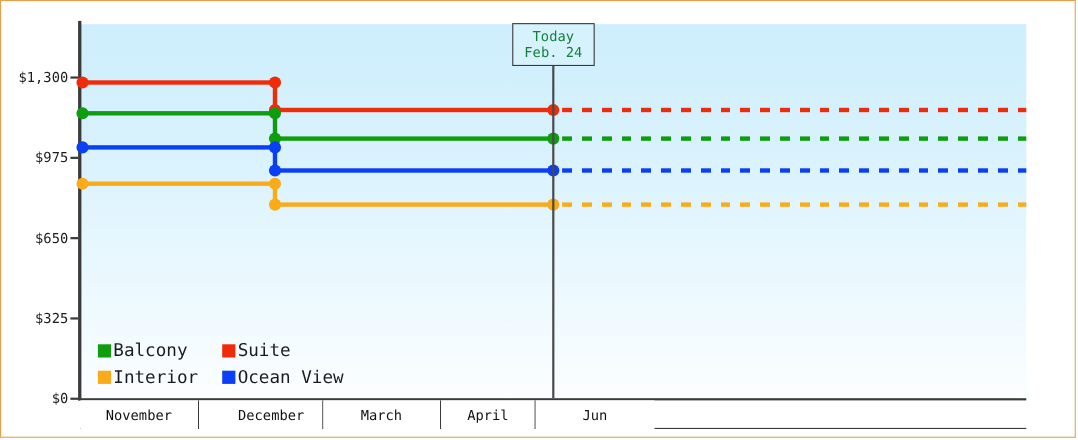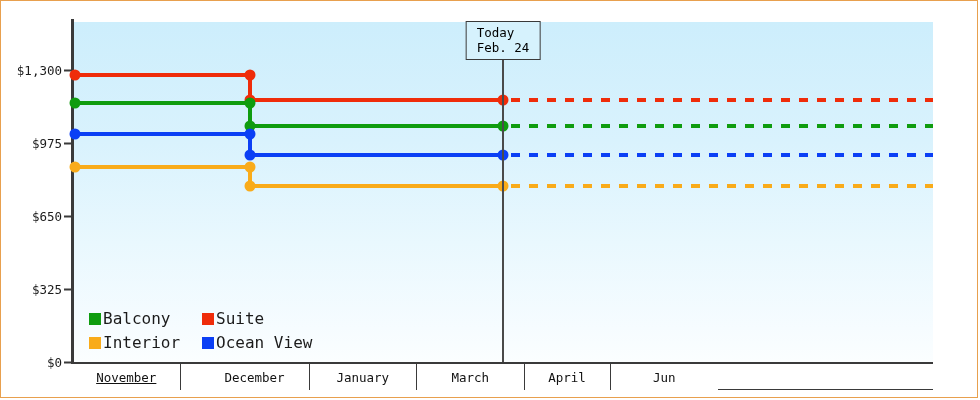--- a/index.html
+++ b/index.html
@@ -100,23 +100,24 @@
   #today-line {
     position: absolute;
     width: 1.5px;
     background: #4a4a4a;
   }
   #today-box {
     position: absolute;
     border: 1.5px solid #3a3a3a;
     background: #d6f2fd;
     padding: 3px 10px 4px 10px;
+    text-align: center;
     line-height: 15px;
     font-size: 12.5px;
-    color: #000000;
+    color: #15803d;
     transform: translateX(-50%);
     white-space: nowrap;
   }
   
   #legend {
     position: absolute;
     left: 88px;
     top: 308px;
     display: grid;
     grid-template-columns: auto auto;
@@ -250,21 +251,20 @@
         <span class="legend-swatch" style="background: rgb(249, 171, 26);"></span>
         <span class="legend-label">Interior</span>
       </div>
       <div class="legend-item">
         <span class="legend-swatch" style="background: rgb(11, 63, 245);"></span>
         <span class="legend-label">Ocean View</span>
       </div>
     </div>
 
   <div id="x-labels" style="width: 860px;">
-      <div class="month-cell" style="width: 107.5px; text-decoration: underline;">November</div>
-      <div class="month-cell" style="width: 129px; padding-left: 20px;">December</div>
-      <div class="month-cell" style="width: 107.5px;">January</div>
+      <div class="month-cell" style="width: 107.5px;">November</div>
+      <div class="month-cell" style="width: 113px; padding-left: 20px;">December</div>
       <div class="month-cell" style="width: 107.5px;">March</div>
       <div class="month-cell" style="width: 86px;">April</div>
       <div class="month-cell" style="width: 107.5px;">Jun</div>
     </div>
 
 </div>
 
 </body></html>

